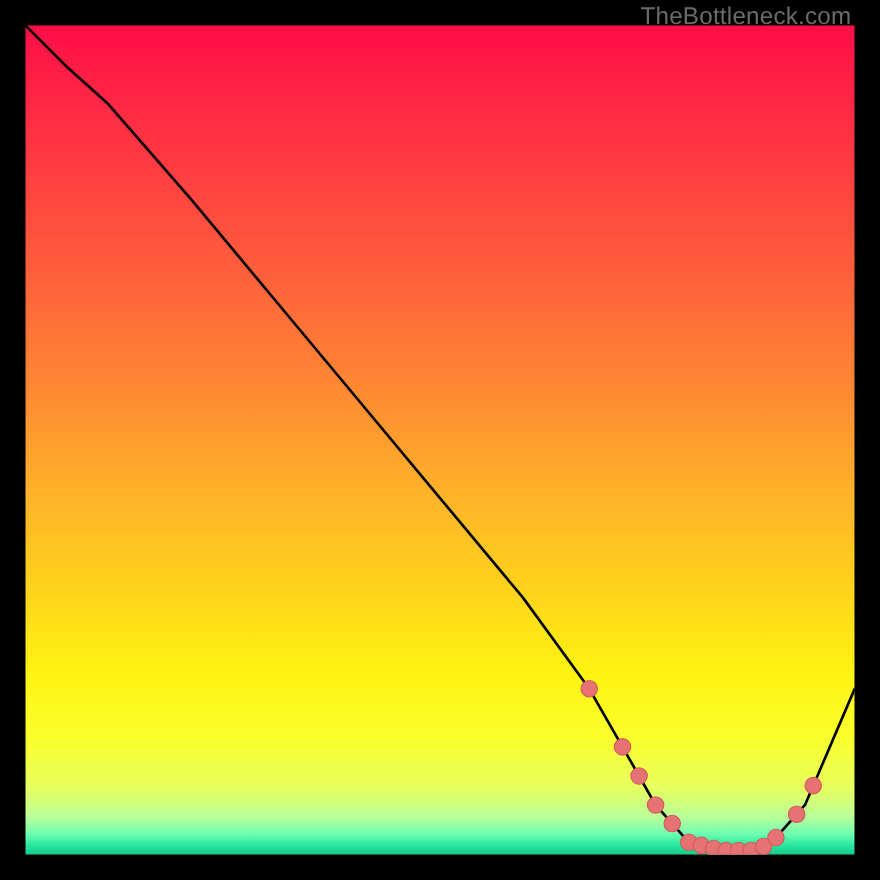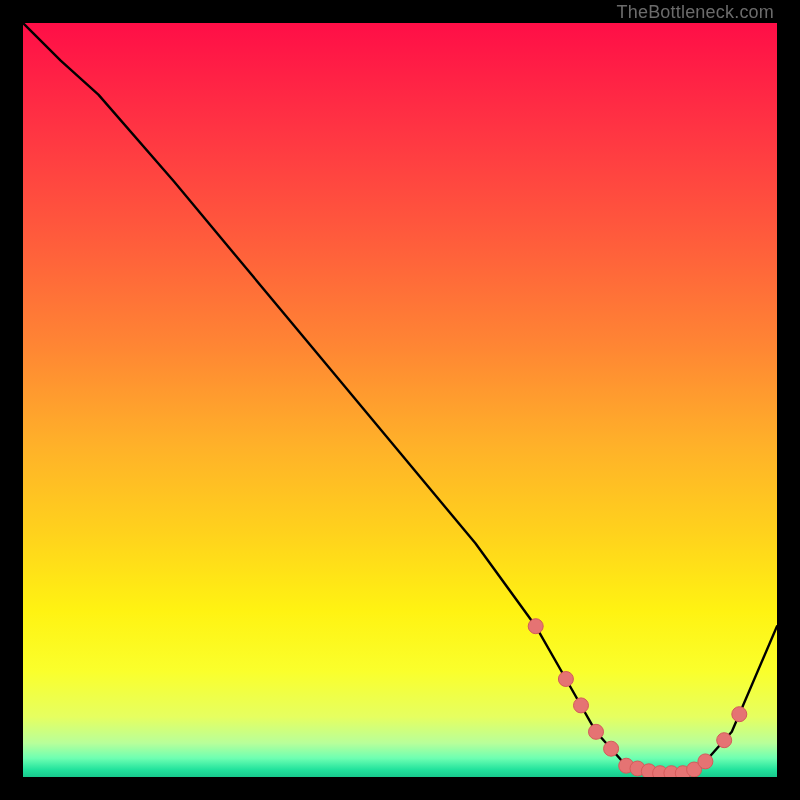--- a/index.html
+++ b/index.html
@@ -23,21 +23,21 @@
     left: 0;
     top: 0;
     width: 754px;
     height: 754px;
   }
   .watermark {
     position: absolute;
     top: 2px;
     right: 26px;
     font-family: Arial, Helvetica, sans-serif;
-    font-size: 18px;
+    font-size: 22px;
     color: #6b6b6b;
     letter-spacing: 0.2px;
   }
   svg.curve {
     position: absolute;
     left: 0;
     top: 0;
     width: 754px;
     height: 754px;
   }

